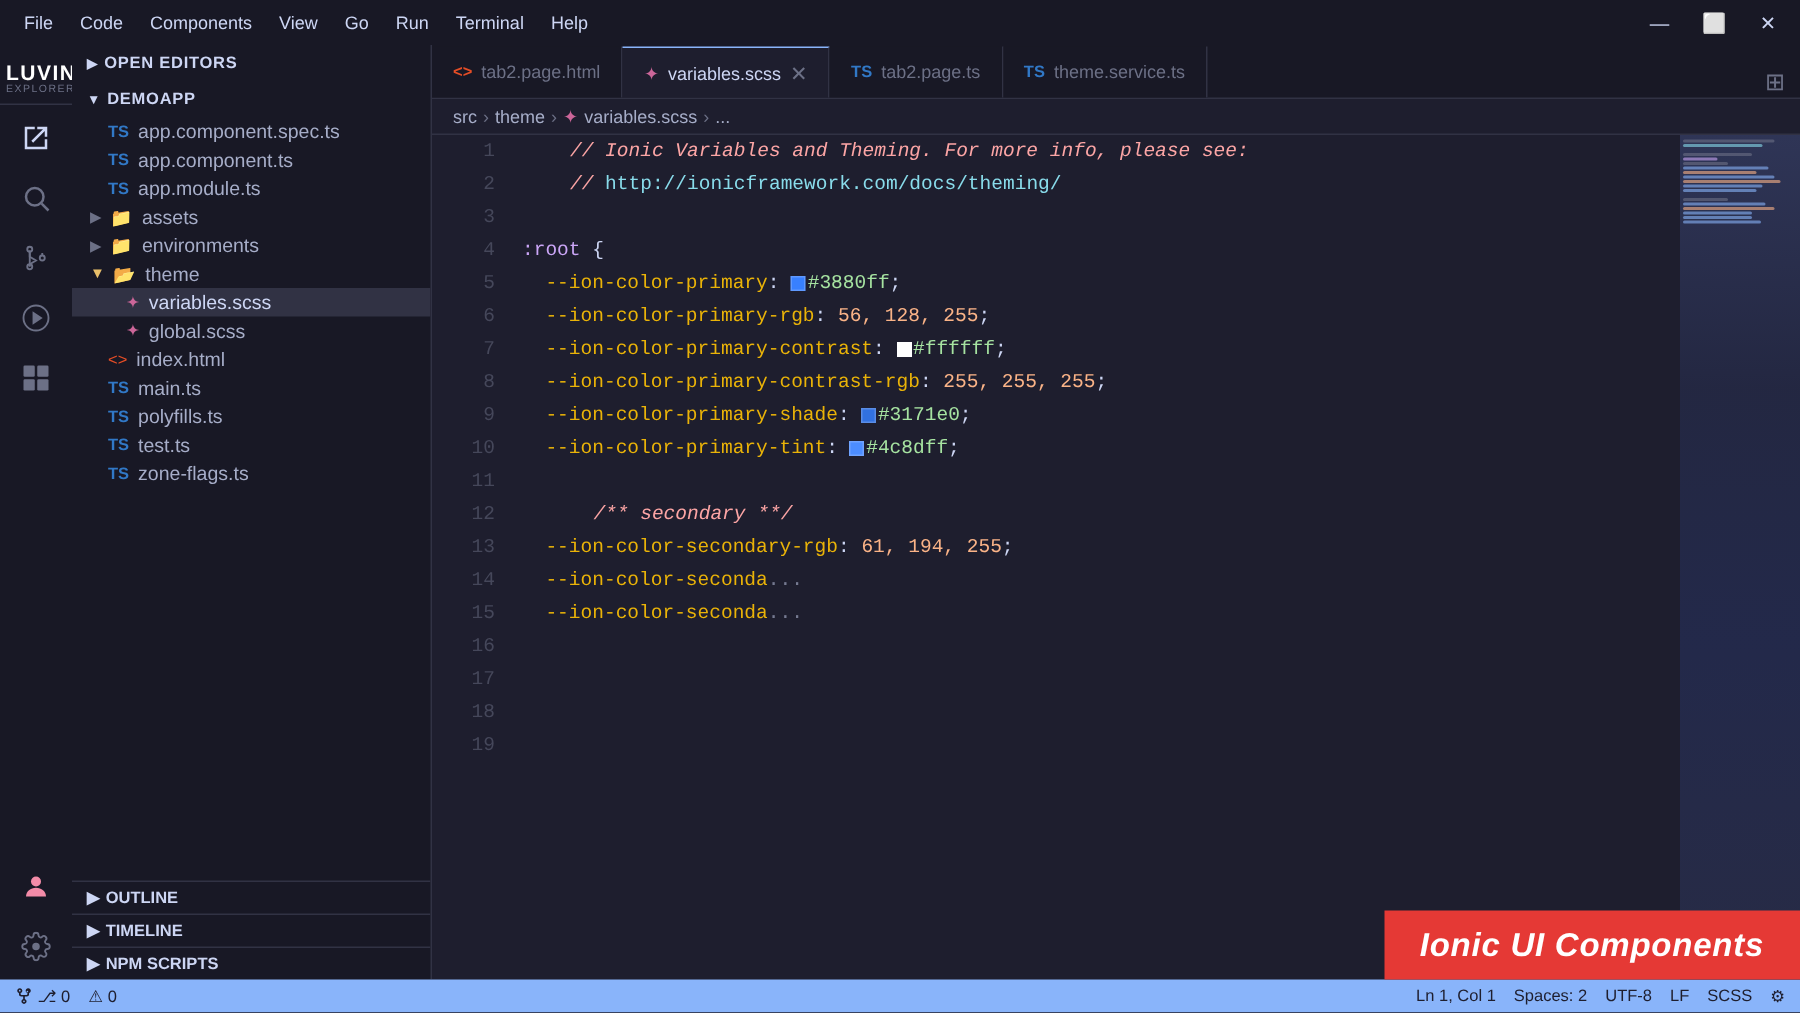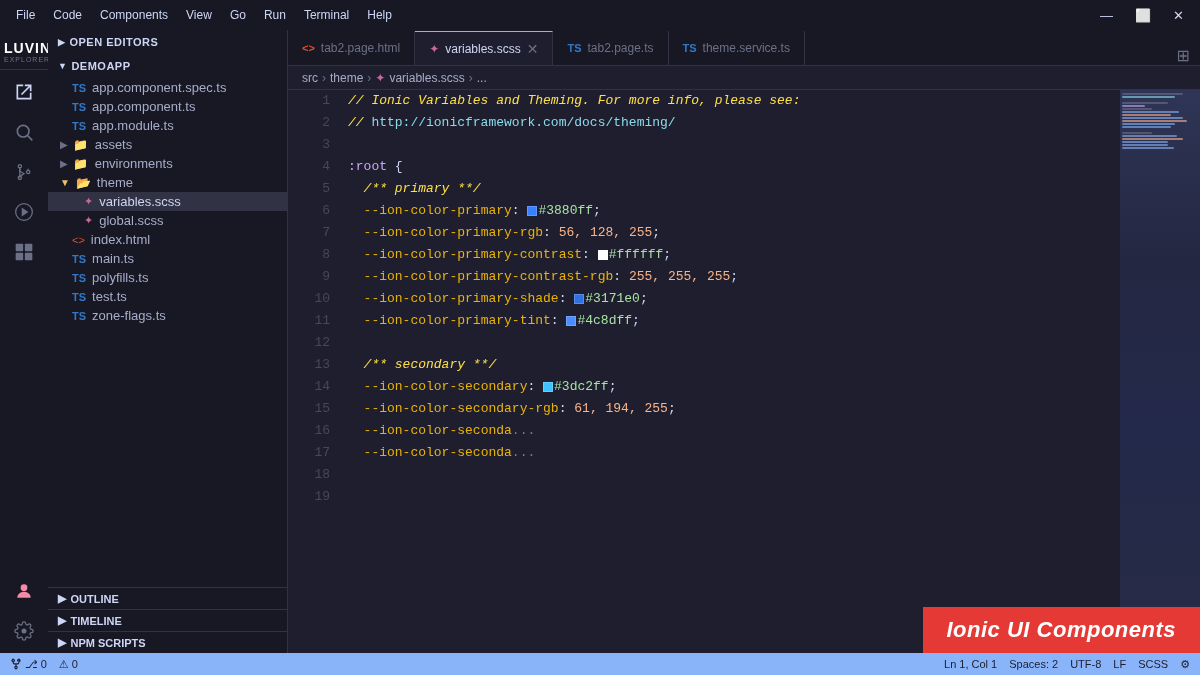--- a/index.html
+++ b/index.html
@@ -234,21 +234,21 @@
       overflow-y: auto;
       font-family: 'Consolas', 'Courier New', monospace;
       font-size: 13px;
       line-height: 22px;
       padding: 0 10px;
     }
     .code-line {
       white-space: pre;
       display: block;
     }
-    .c-comment { color: #fde047; font-style: italic; }
+    .c-comment { color: #fca5a5; font-style: italic; margin-left: 32px; }
     .c-property { color: #eab308; margin-top: 22px; }
     .c-value { color: #a6e3a1; }
     .c-number { color: #fab387; }
     .c-selector { color: #cba6f7; }
     .c-punct { color: #cdd6f4; }
     .c-url { color: #89dceb; }
     .color-swatch {
       display: inline-block;
       width: 10px;
       height: 10px;
@@ -546,30 +546,28 @@
         <div>16</div>
         <div>17</div>
         <div>18</div>
         <div>19</div>
       </div>
       <div class="code-content">
         <span class="code-line c-comment">// Ionic Variables and Theming. For more info, please see:</span>
         <span class="code-line"><span class="c-comment">// </span><span class="c-url">http://ionicframework.com/docs/theming/</span></span>
         <span class="code-line">&nbsp;</span>
         <span class="code-line"><span class="c-selector">:root</span> <span class="c-punct">{</span></span>
-        <span class="code-line c-comment">  /** primary **/</span>
         <span class="code-line">  <span class="c-property">--ion-color-primary</span><span class="c-punct">:</span> <span class="color-swatch" style="background:#3880ff;"></span><span class="c-value">#3880ff</span><span class="c-punct">;</span></span>
         <span class="code-line">  <span class="c-property">--ion-color-primary-rgb</span><span class="c-punct">:</span> <span class="c-number">56, 128, 255</span><span class="c-punct">;</span></span>
         <span class="code-line">  <span class="c-property">--ion-color-primary-contrast</span><span class="c-punct">:</span> <span class="color-swatch" style="background:#ffffff;"></span><span class="c-value">#ffffff</span><span class="c-punct">;</span></span>
         <span class="code-line">  <span class="c-property">--ion-color-primary-contrast-rgb</span><span class="c-punct">:</span> <span class="c-number">255, 255, 255</span><span class="c-punct">;</span></span>
         <span class="code-line">  <span class="c-property">--ion-color-primary-shade</span><span class="c-punct">:</span> <span class="color-swatch" style="background:#3171e0;"></span><span class="c-value">#3171e0</span><span class="c-punct">;</span></span>
         <span class="code-line">  <span class="c-property">--ion-color-primary-tint</span><span class="c-punct">:</span> <span class="color-swatch" style="background:#4c8dff;"></span><span class="c-value">#4c8dff</span><span class="c-punct">;</span></span>
         <span class="code-line">&nbsp;</span>
         <span class="code-line c-comment">  /** secondary **/</span>
-        <span class="code-line">  <span class="c-property">--ion-color-secondary</span><span class="c-punct">:</span> <span class="color-swatch" style="background:#3dc2ff;"></span><span class="c-value">#3dc2ff</span><span class="c-punct">;</span></span>
         <span class="code-line">  <span class="c-property">--ion-color-secondary-rgb</span><span class="c-punct">:</span> <span class="c-number">61, 194, 255</span><span class="c-punct">;</span></span>
         <span class="code-line">  <span class="c-property">--ion-color-seconda</span><span class="c-punct" style="opacity:0.5">...</span></span>
         <span class="code-line">  <span class="c-property">--ion-color-seconda</span><span class="c-punct" style="opacity:0.5">...</span></span>
       </div>
 
       <div class="minimap">
         <div class="minimap-content">
           <div class="minimap-lines">
             <div class="ml" style="background:#6c7086;width:80%;"></div>
             <div class="ml" style="background:#89dceb;width:70%;"></div>

